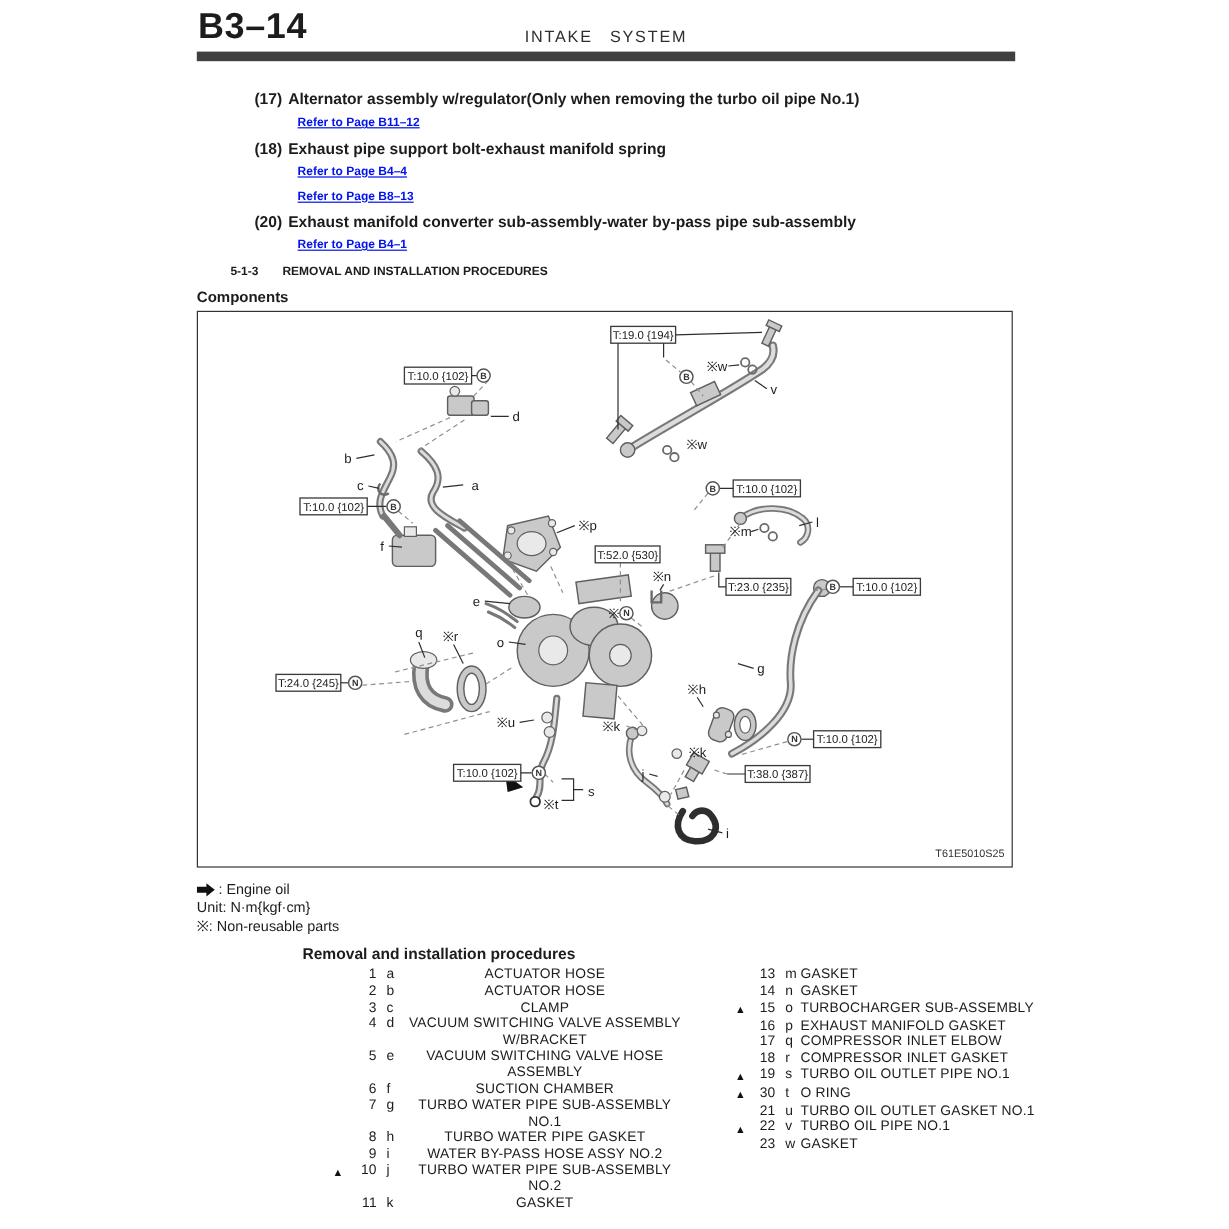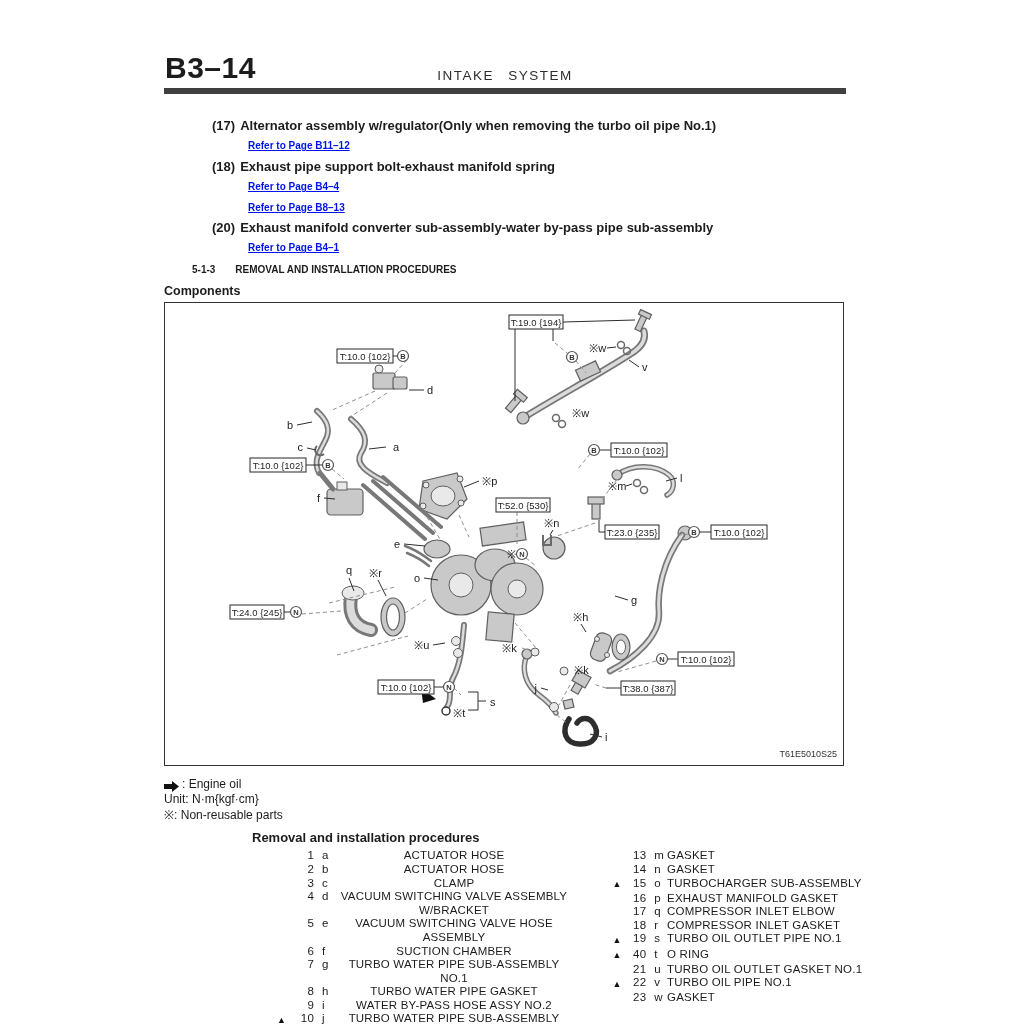--- a/index.html
+++ b/index.html
@@ -1,21 +1,21 @@
 <!DOCTYPE html>
 <html><head>
 <meta charset="utf-8">
 <style>
   html,body{margin:0;padding:0;background:#fff;}
   .page{position:relative;width:1024px;height:1024px;background:#ffffff;
         font-family:"Liberation Sans",sans-serif;color:#1c1c1c;overflow:hidden;}
   .content{position:absolute;left:164px;top:0;width:682px;}
 
   
-  .hdr{position:relative;border-bottom:6px solid #404040;padding:6px 0 1px 1px;height:36px;margin-top:45px;}
+  .hdr{position:relative;border-bottom:8px solid #404040;padding:6px 0 1px 1px;height:36px;}
   .hdr .code{font-size:30px;font-weight:bold;letter-spacing:.5px;}
   .hdr .title{position:absolute;left:50%;transform:translateX(-50%);bottom:5px;
               font-size:13.5px;color:#2e2e2e;letter-spacing:1.5px;word-spacing:9px;text-align:right;}
 
   
   .steps{margin-top:22px;}
   .step-line{margin-left:48px;font-size:13px;font-weight:bold;line-height:20.4px;}
   .step-line .snum{margin-right:5px;}
   .step-link{display:block;margin-left:84px;font-size:10px;font-weight:bold;line-height:20.4px;
              color:#0012ee;text-decoration:underline;}
@@ -35,21 +35,21 @@
   .dl{stroke:#8f8f8f;stroke-width:1;stroke-dasharray:4 3;fill:none;}
   .po{stroke:#787878;fill:none;stroke-linecap:round;stroke-linejoin:round;}
   .pi{stroke:#dcdcdc;fill:none;stroke-linecap:round;}
   .mt{fill:#c9c9c9;stroke:#5f5f5f;stroke-width:1.2;}
   .lt{fill:#e9e9e9;stroke:#5f5f5f;stroke-width:1;}
   .rg{fill:none;stroke:#6a6a6a;}
   .cb{fill:#fff;stroke:#555;stroke-width:1.2;}
 
   
   .legend{margin-top:11px;font-size:12px;line-height:15.5px;}
-  .legend .row{display:flex;align-items:flex-end;gap:2px;}
+  .legend .row{display:flex;align-items:center;gap:2px;}
   .parts-heading{margin:7px 0 4px 88px;font-size:13px;font-weight:bold;}
   .parts{display:flex;margin-left:96px;}
   .pcol{display:flex;flex-direction:column;}
   .pcol.left{width:312px;}
   .pcol.right{margin-left:25px;width:300px;}
   .prow{display:flex;font-size:11.5px;line-height:13.6px;letter-spacing:.2px;}
   .prow .m2,.prow .m1{width:17px;font-size:9px;padding-top:1.5px;color:#111;}
   .prow .num{width:20px;text-align:right;margin-right:8px;}
   .prow .key{width:14px;}
   .pcol.left .prow .name{width:236px;text-align:center;}
@@ -514,21 +514,21 @@
           <div class="prow">
             <span class="m2"></span>
             <span class="m1">▲</span>
             <span class="num">19</span>
             <span class="key">s</span>
             <span class="name">TURBO OIL OUTLET PIPE NO.1</span>
           </div>
           <div class="prow">
             <span class="m2"></span>
             <span class="m1">▲</span>
-            <span class="num">40</span>
+            <span class="num">30</span>
             <span class="key">t</span>
             <span class="name">O RING</span>
           </div>
           <div class="prow">
             <span class="m2"></span>
             <span class="m1"></span>
             <span class="num">21</span>
             <span class="key">u</span>
             <span class="name">TURBO OIL OUTLET GASKET NO.1</span>
           </div>

